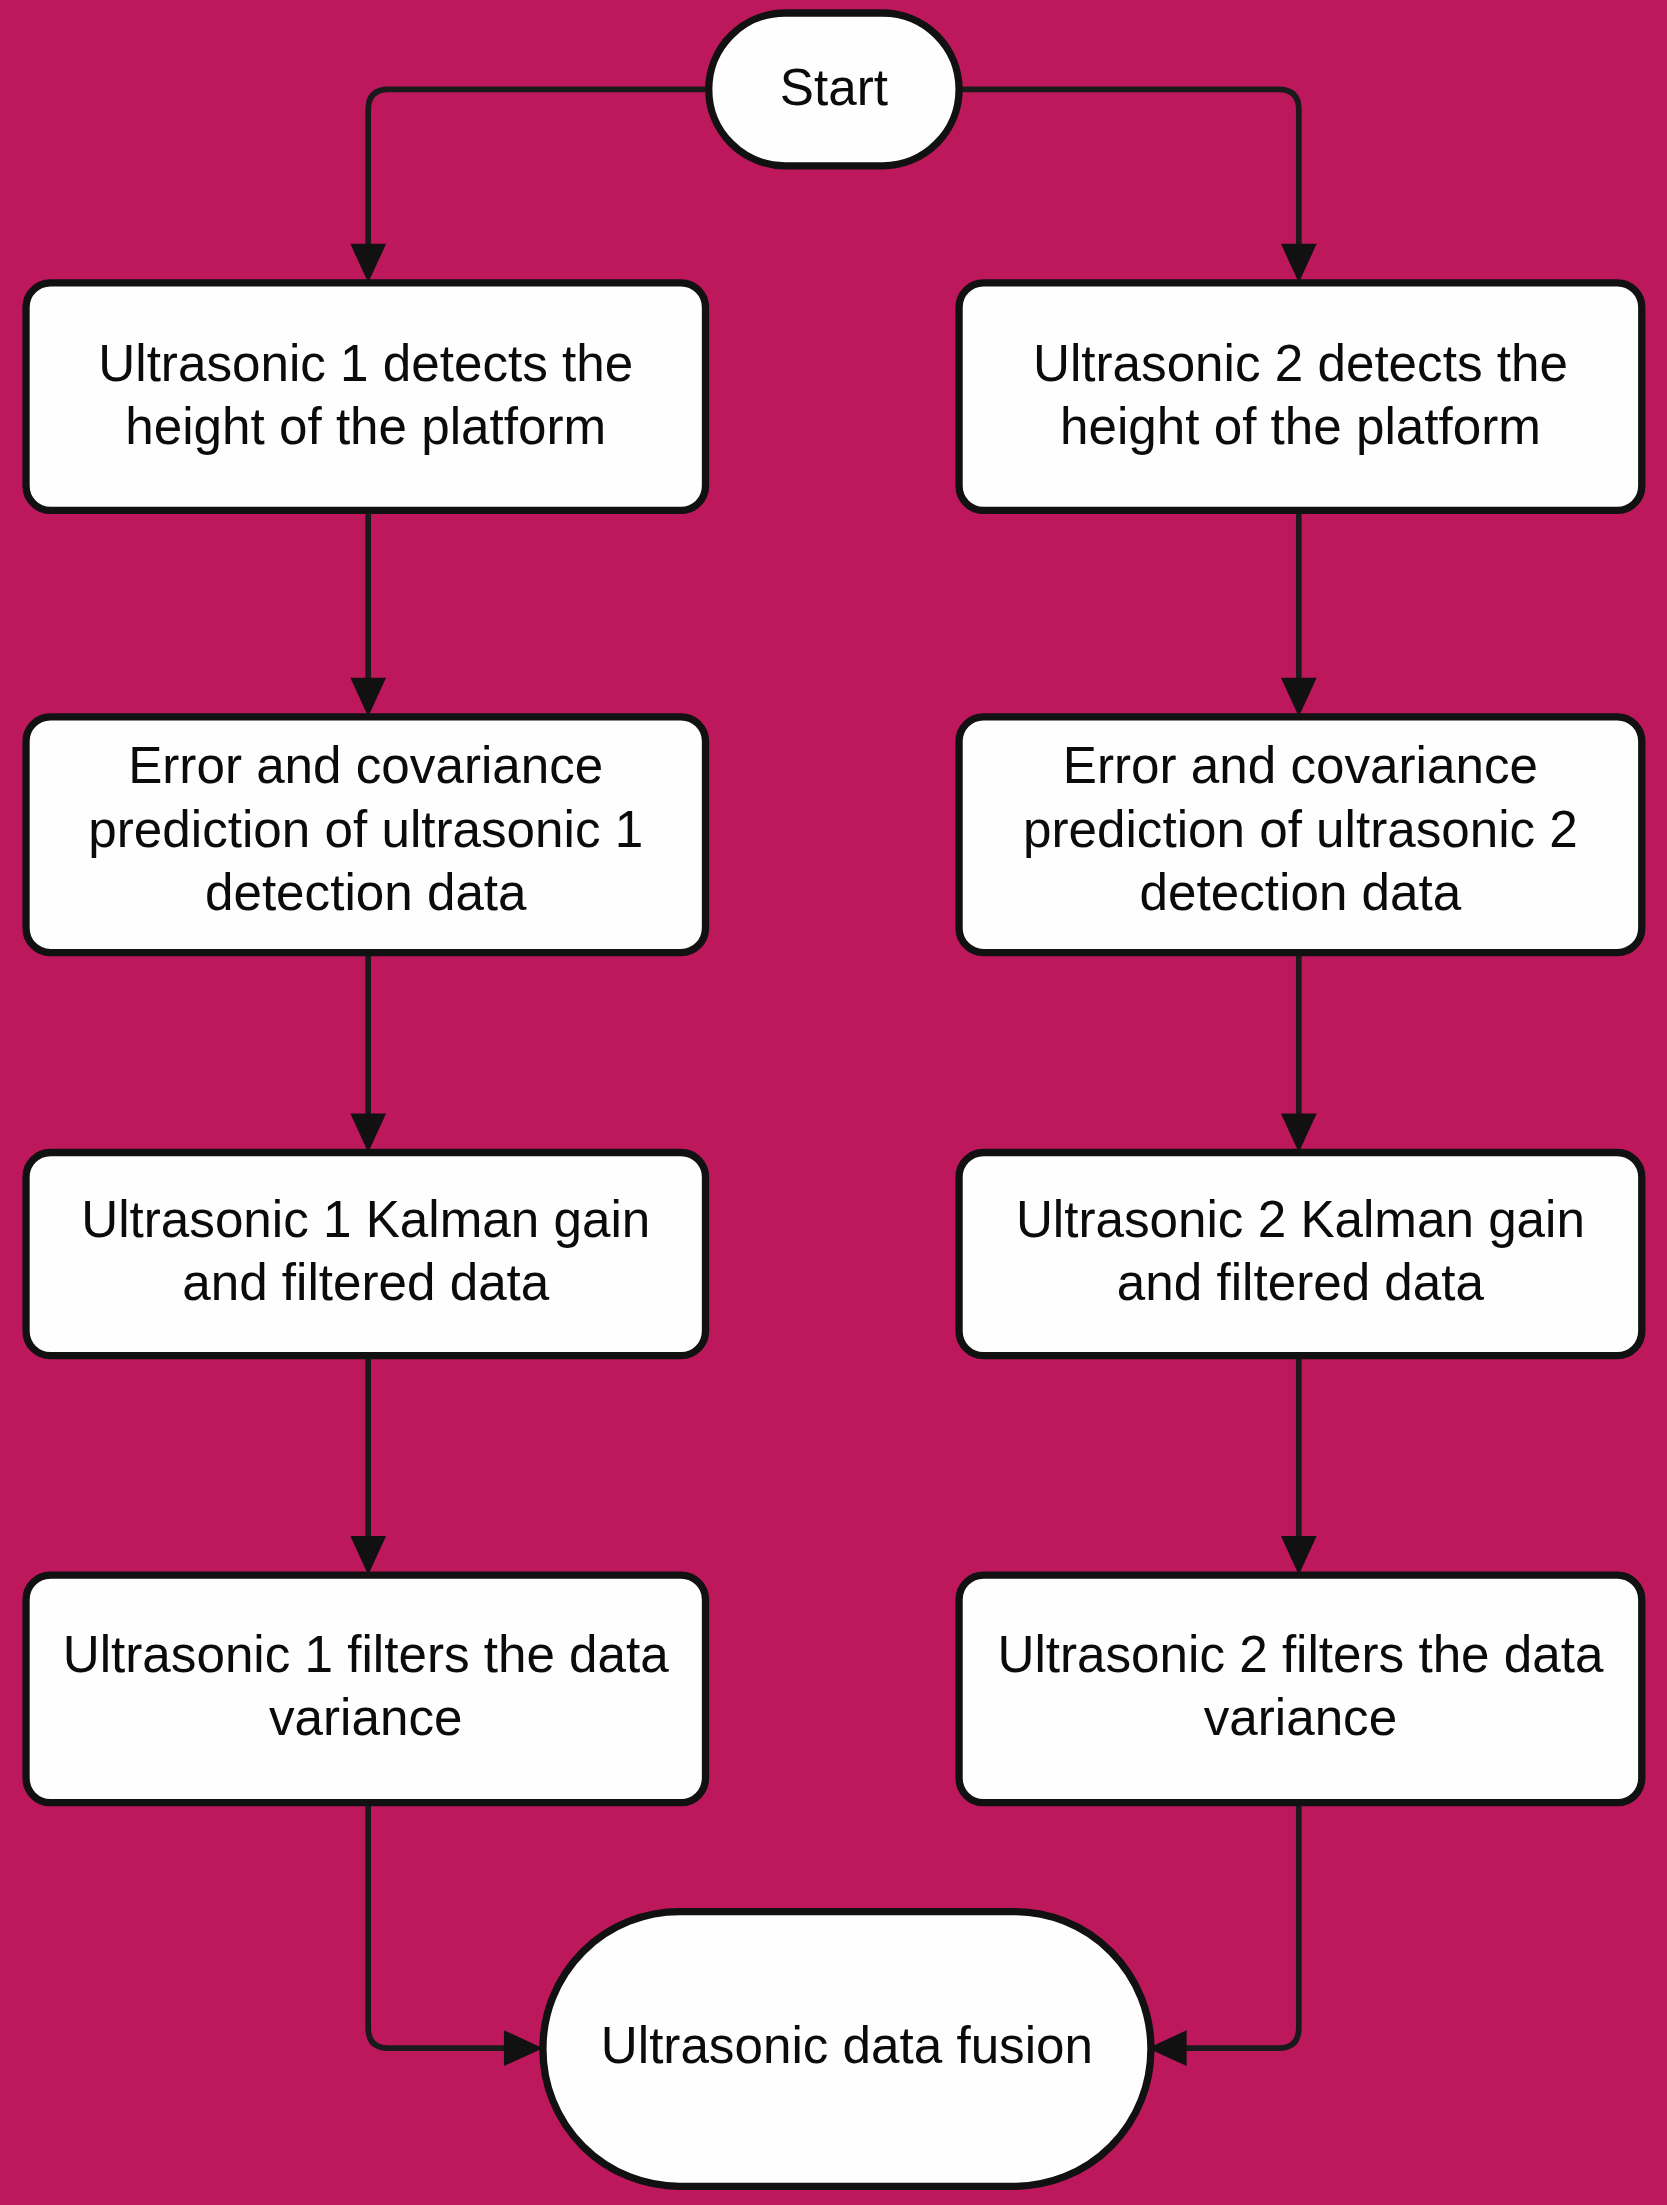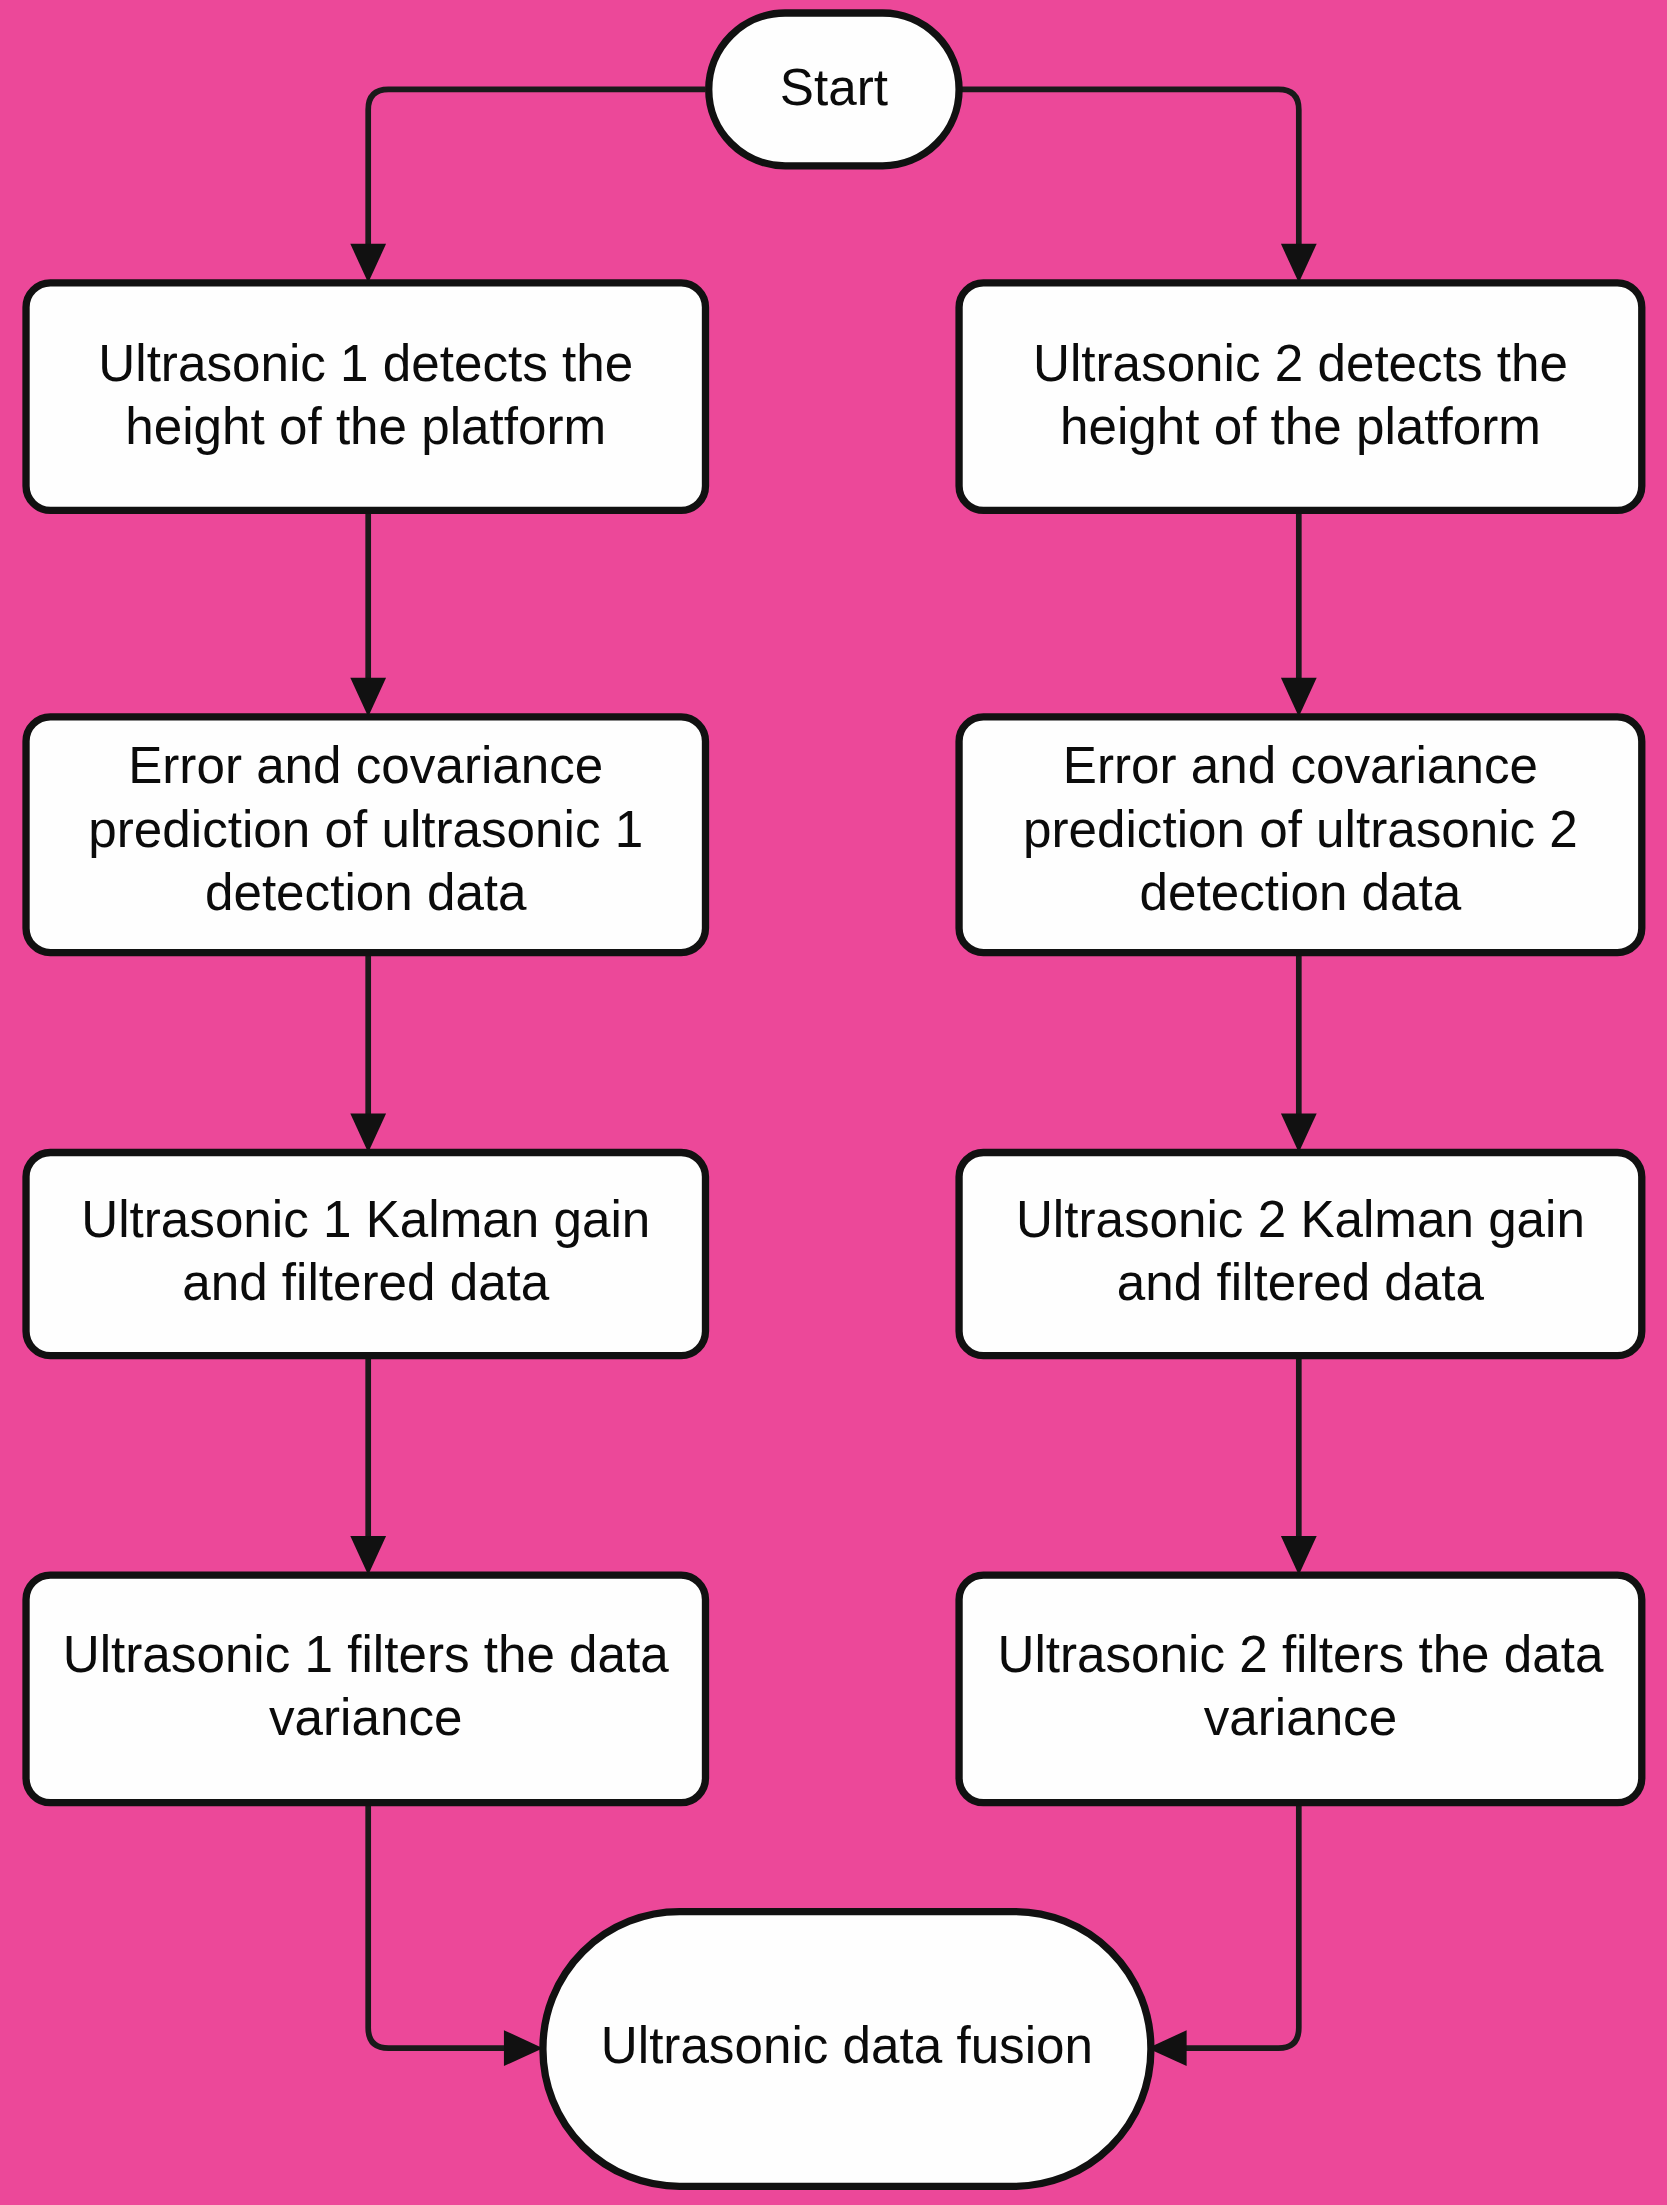--- a/index.html
+++ b/index.html
@@ -10,21 +10,21 @@
   body {
     width: 1667px;
     height: 2205px;
     font-family: "Liberation Sans", sans-serif;
     overflow: hidden;
   }
   #flowchart-root {
     position: relative;
     width: 1667px;
     height: 2205px;
-    background: #ec4899;
+    background: #be185d;
   }
   svg.diagram {
     display: block;
     width: 1667px;
     height: 2205px;
   }
   .node-shape {
     fill: #fefefe;
     stroke: #111111;
     stroke-width: 9;

